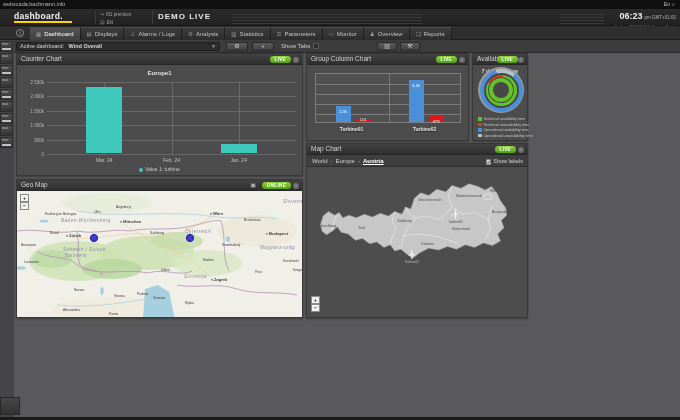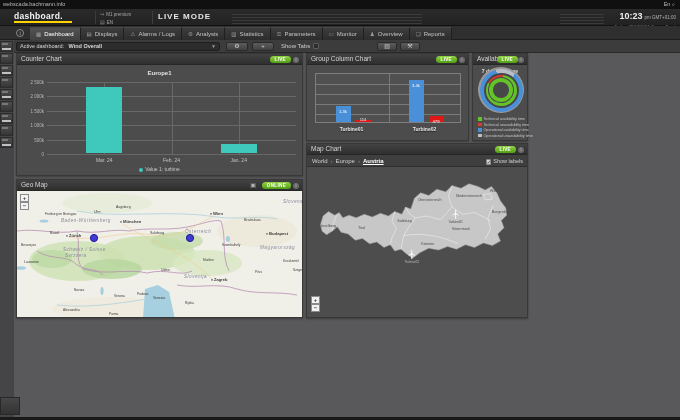--- a/index.html
+++ b/index.html
@@ -106,35 +106,35 @@
 
 <div class="a" id="app-header">
   <span class="logo">dashboard.</span>
   <span class="logo-bar"></span>
   <span class="vsep" style="left:95px"></span>
   <div class="lic">
     <div><span class="ic">↪</span><span>M1 premium</span></div>
     <div><span class="ic">▤</span><span>EN</span></div>
   </div>
   <span class="vsep" style="left:152px"></span>
-  <span class="demo">LIVE MODE</span>
+  <span class="demo">DEMO LIVE</span>
   <span class="stripes" style="left:232px;width:190px">
       <i></i>
       <i></i>
       <i></i>
       <i></i>
     </span>
   <span class="stripes" style="left:560px;width:44px">
       <i></i>
       <i></i>
       <i></i>
       <i></i>
     </span>
   <div class="clock">
-    <span class="t">10:23</span><span class="z">pm GMT+01:00</span>
+    <span class="t">06:23</span><span class="z">pm GMT+01:00</span>
     <span class="d">Friday, 29/03/2024 (Server Time)</span>
   </div>
 </div>
 
 <div class="a" id="nav-bar">
   <span class="info-dot">i</span>
   <div id="nav-tabs">
       <div class="tab active"><span class="ti">▦</span><span>Dashboard</span></div>
       <div class="tab"><span class="ti">▤</span><span>Displays</span></div>
       <div class="tab"><span class="ti">⚠</span><span>Alarms / Logs</span></div>

